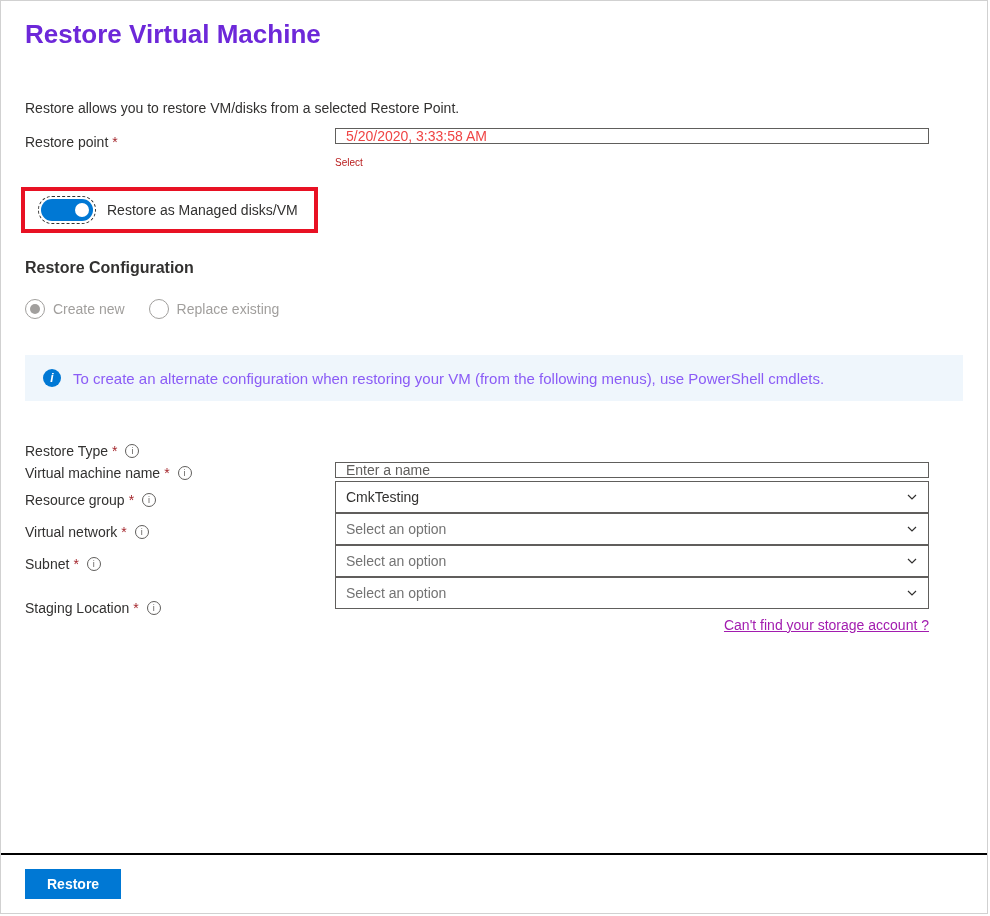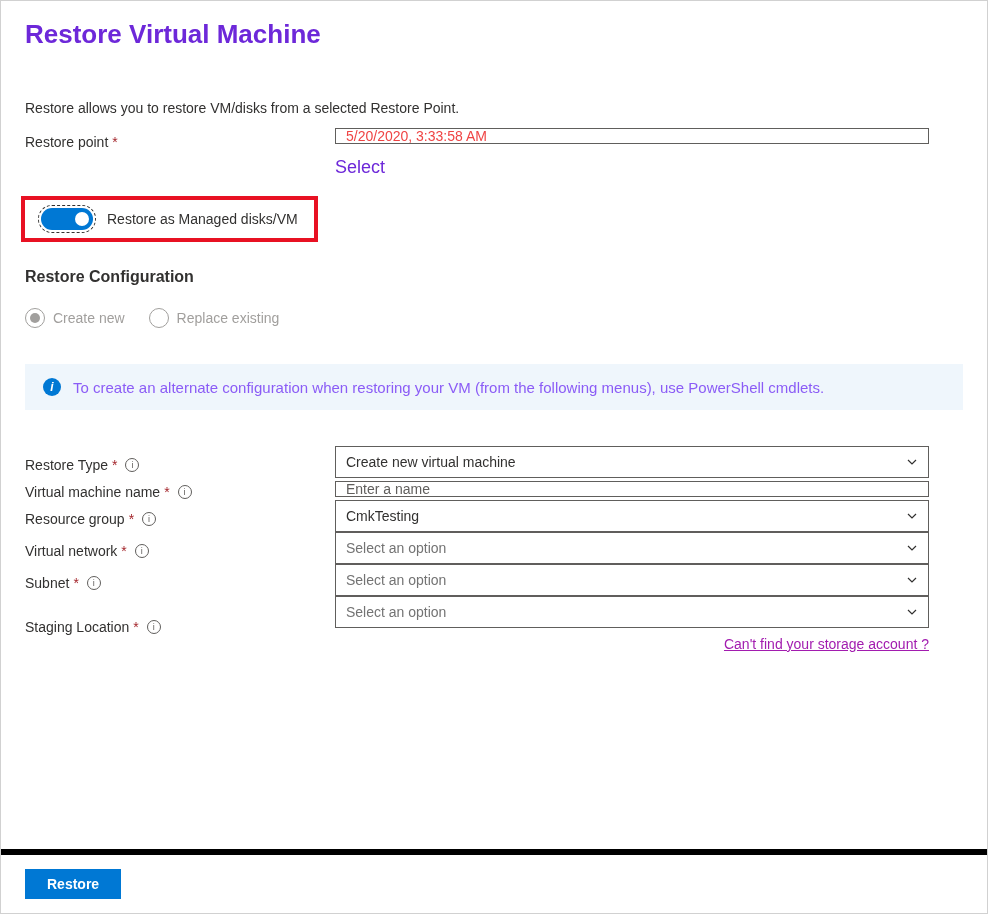--- a/index.html
+++ b/index.html
@@ -77,22 +77,22 @@
       border: 1px solid #605e5c;
       font-size: 14px;
       font-family: inherit;
       height: 16px;
       color: #ef4444;
     }
     .text-input::placeholder {
       color: #605e5c;
     }
     .select-link {
-      color: #6d28d9;
-      font-size: 18px;
+      color: #b91c1c;
+      font-size: 10px;
       cursor: pointer;
       display: inline-block;
       margin-top: 13px;
     }
     .highlight-box {
       border: 4px solid #e81123;
       padding: 8px 16px 8px 16px;
       display: inline-flex;
       align-items: center;
       margin-left: -4px;
@@ -212,21 +212,21 @@
       text-decoration: underline;
       cursor: pointer;
       float: right;
       margin-top: 8px;
     }
     .footer {
       position: absolute;
       bottom: 0;
       left: 0;
       right: 0;
-      border-top: 6px solid #000000;
+      border-top: 2px solid #000000;
       padding: 14px 24px;
       background: #ffffff;
     }
     .primary-button {
       background: #0078d4;
       color: #ffffff;
       border: none;
       padding: 7px 22px;
       font-size: 14px;
       font-weight: 600;
@@ -280,28 +280,20 @@
     <div class="info-banner">
       <div class="info-banner-icon">i</div>
       <span class="info-banner-text">To create an alternate configuration when restoring your VM (from the following menus), use PowerShell cmdlets.</span>
     </div>
 
     <div class="field-row">
       <div class="form-label">
         <span>Restore Type</span>
         <span class="required">*</span>
         <span class="info-icon">i</span>
-      </div>
-      <div class="form-control-wrap">
-        <div class="dropdown">
-          <span class="dropdown-text">Create new virtual machine</span>
-          <svg class="chevron" viewBox="0 0 12 12">
-              <path d="M2 4 L6 8 L10 4" stroke="#323130" stroke-width="1.2" fill="none"></path>
-            </svg>
-        </div>
       </div>
     </div>
 
     <div class="field-row">
       <div class="form-label">
         <span>Virtual machine name</span>
         <span class="required">*</span>
         <span class="info-icon">i</span>
       </div>
       <div class="form-control-wrap">

